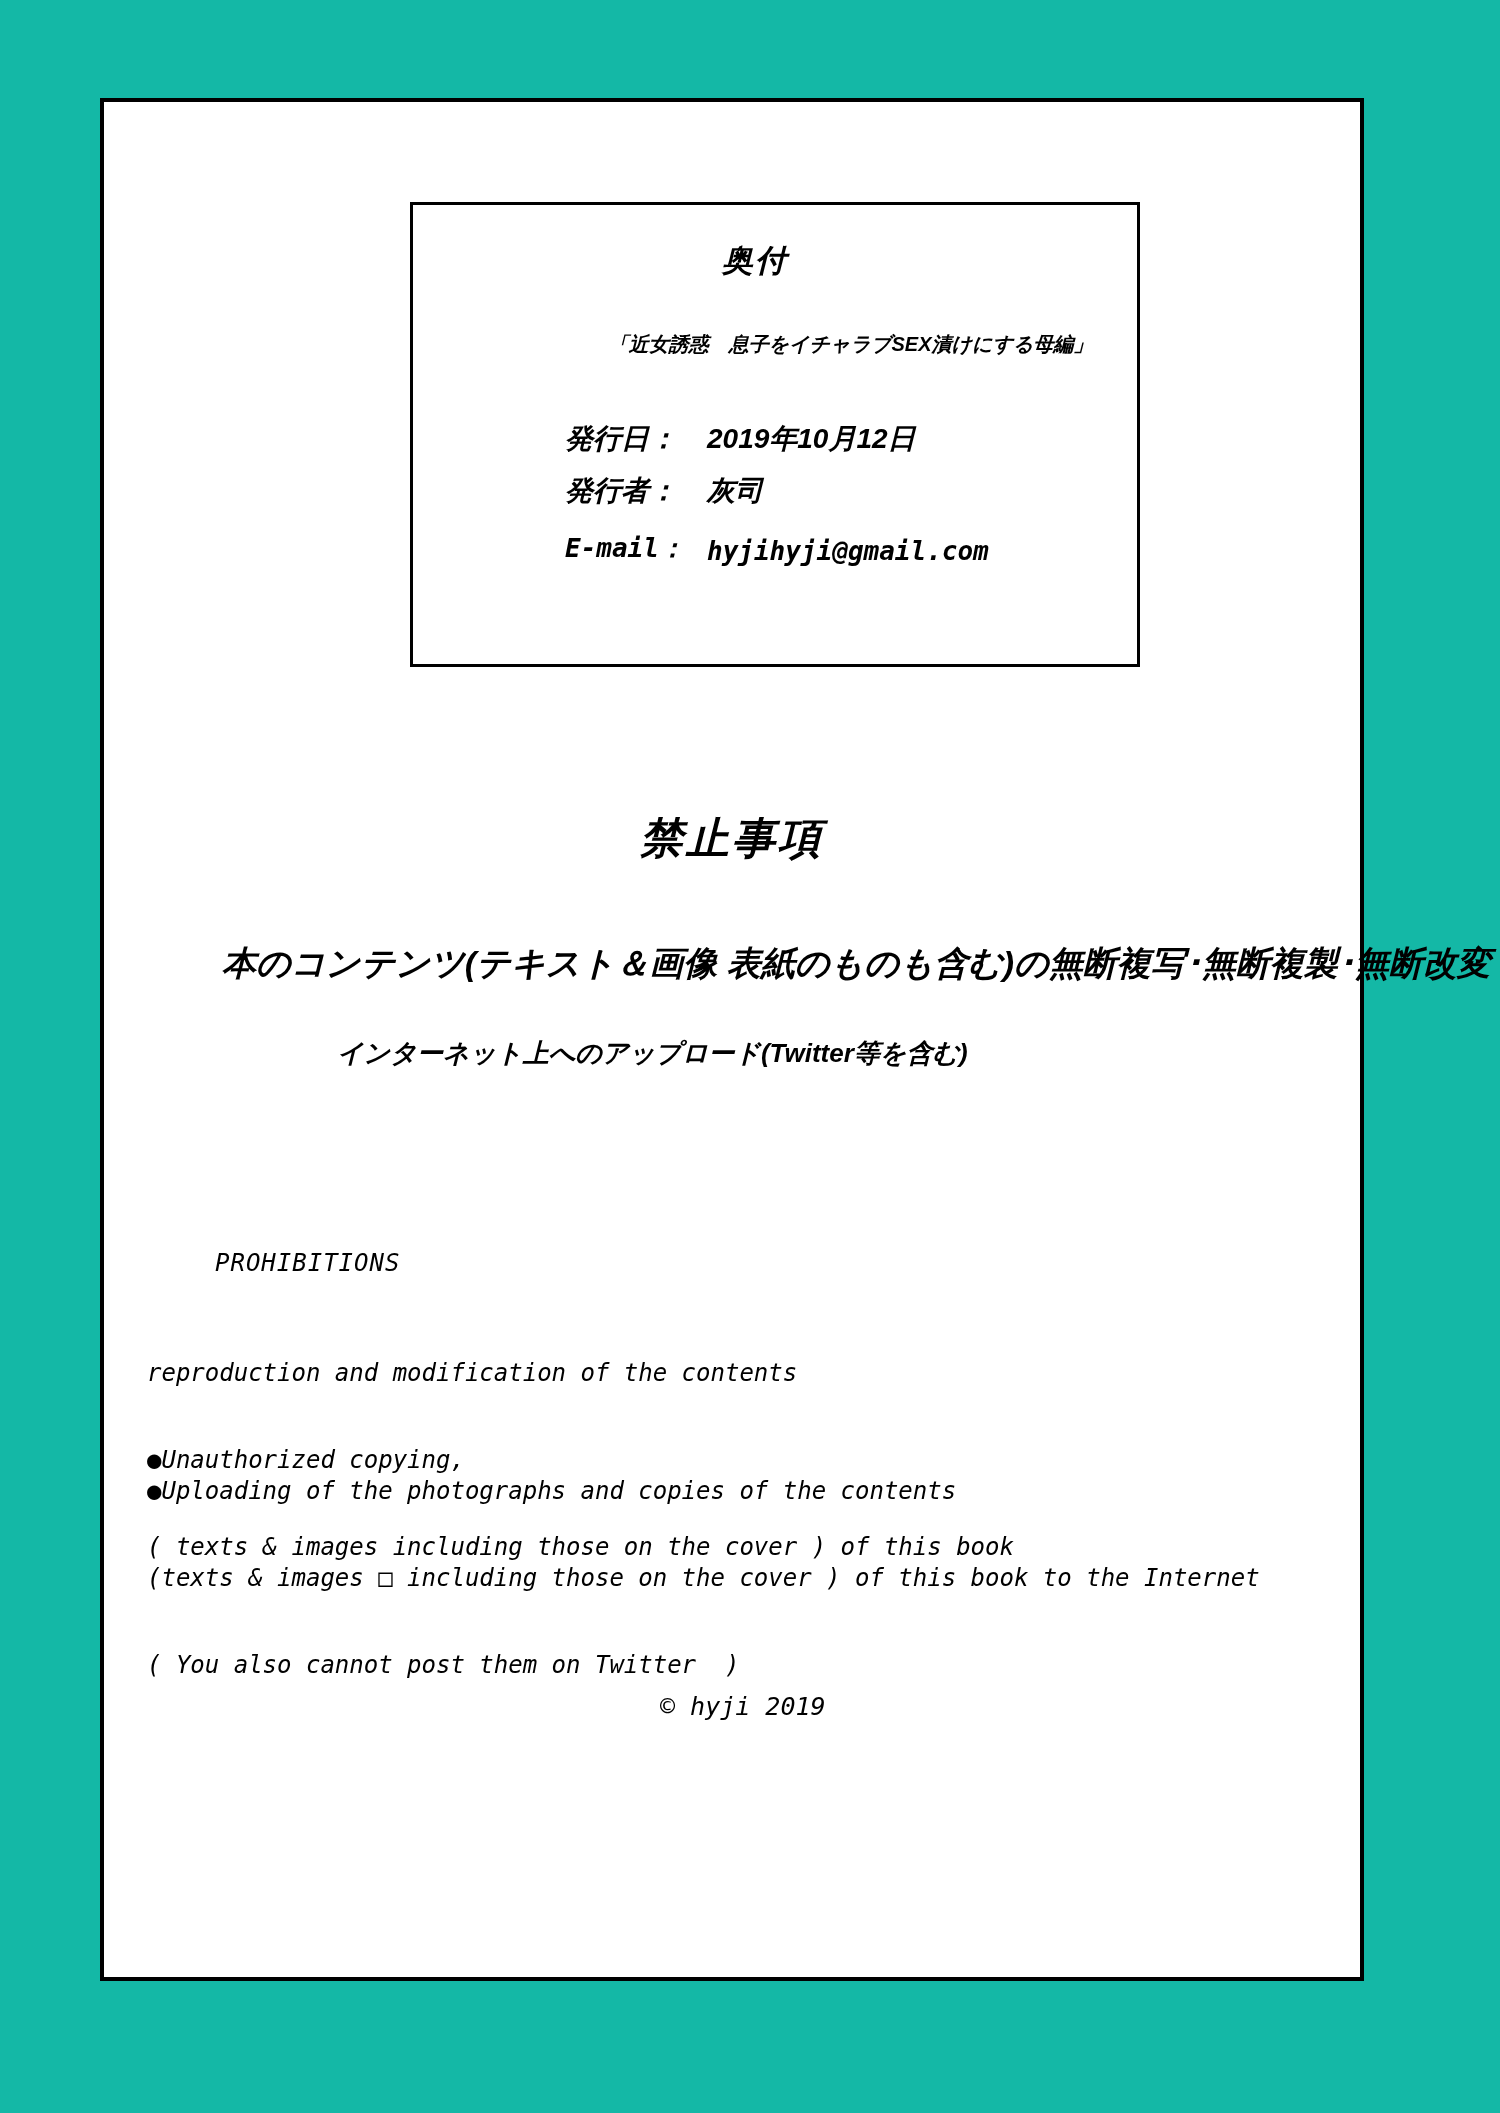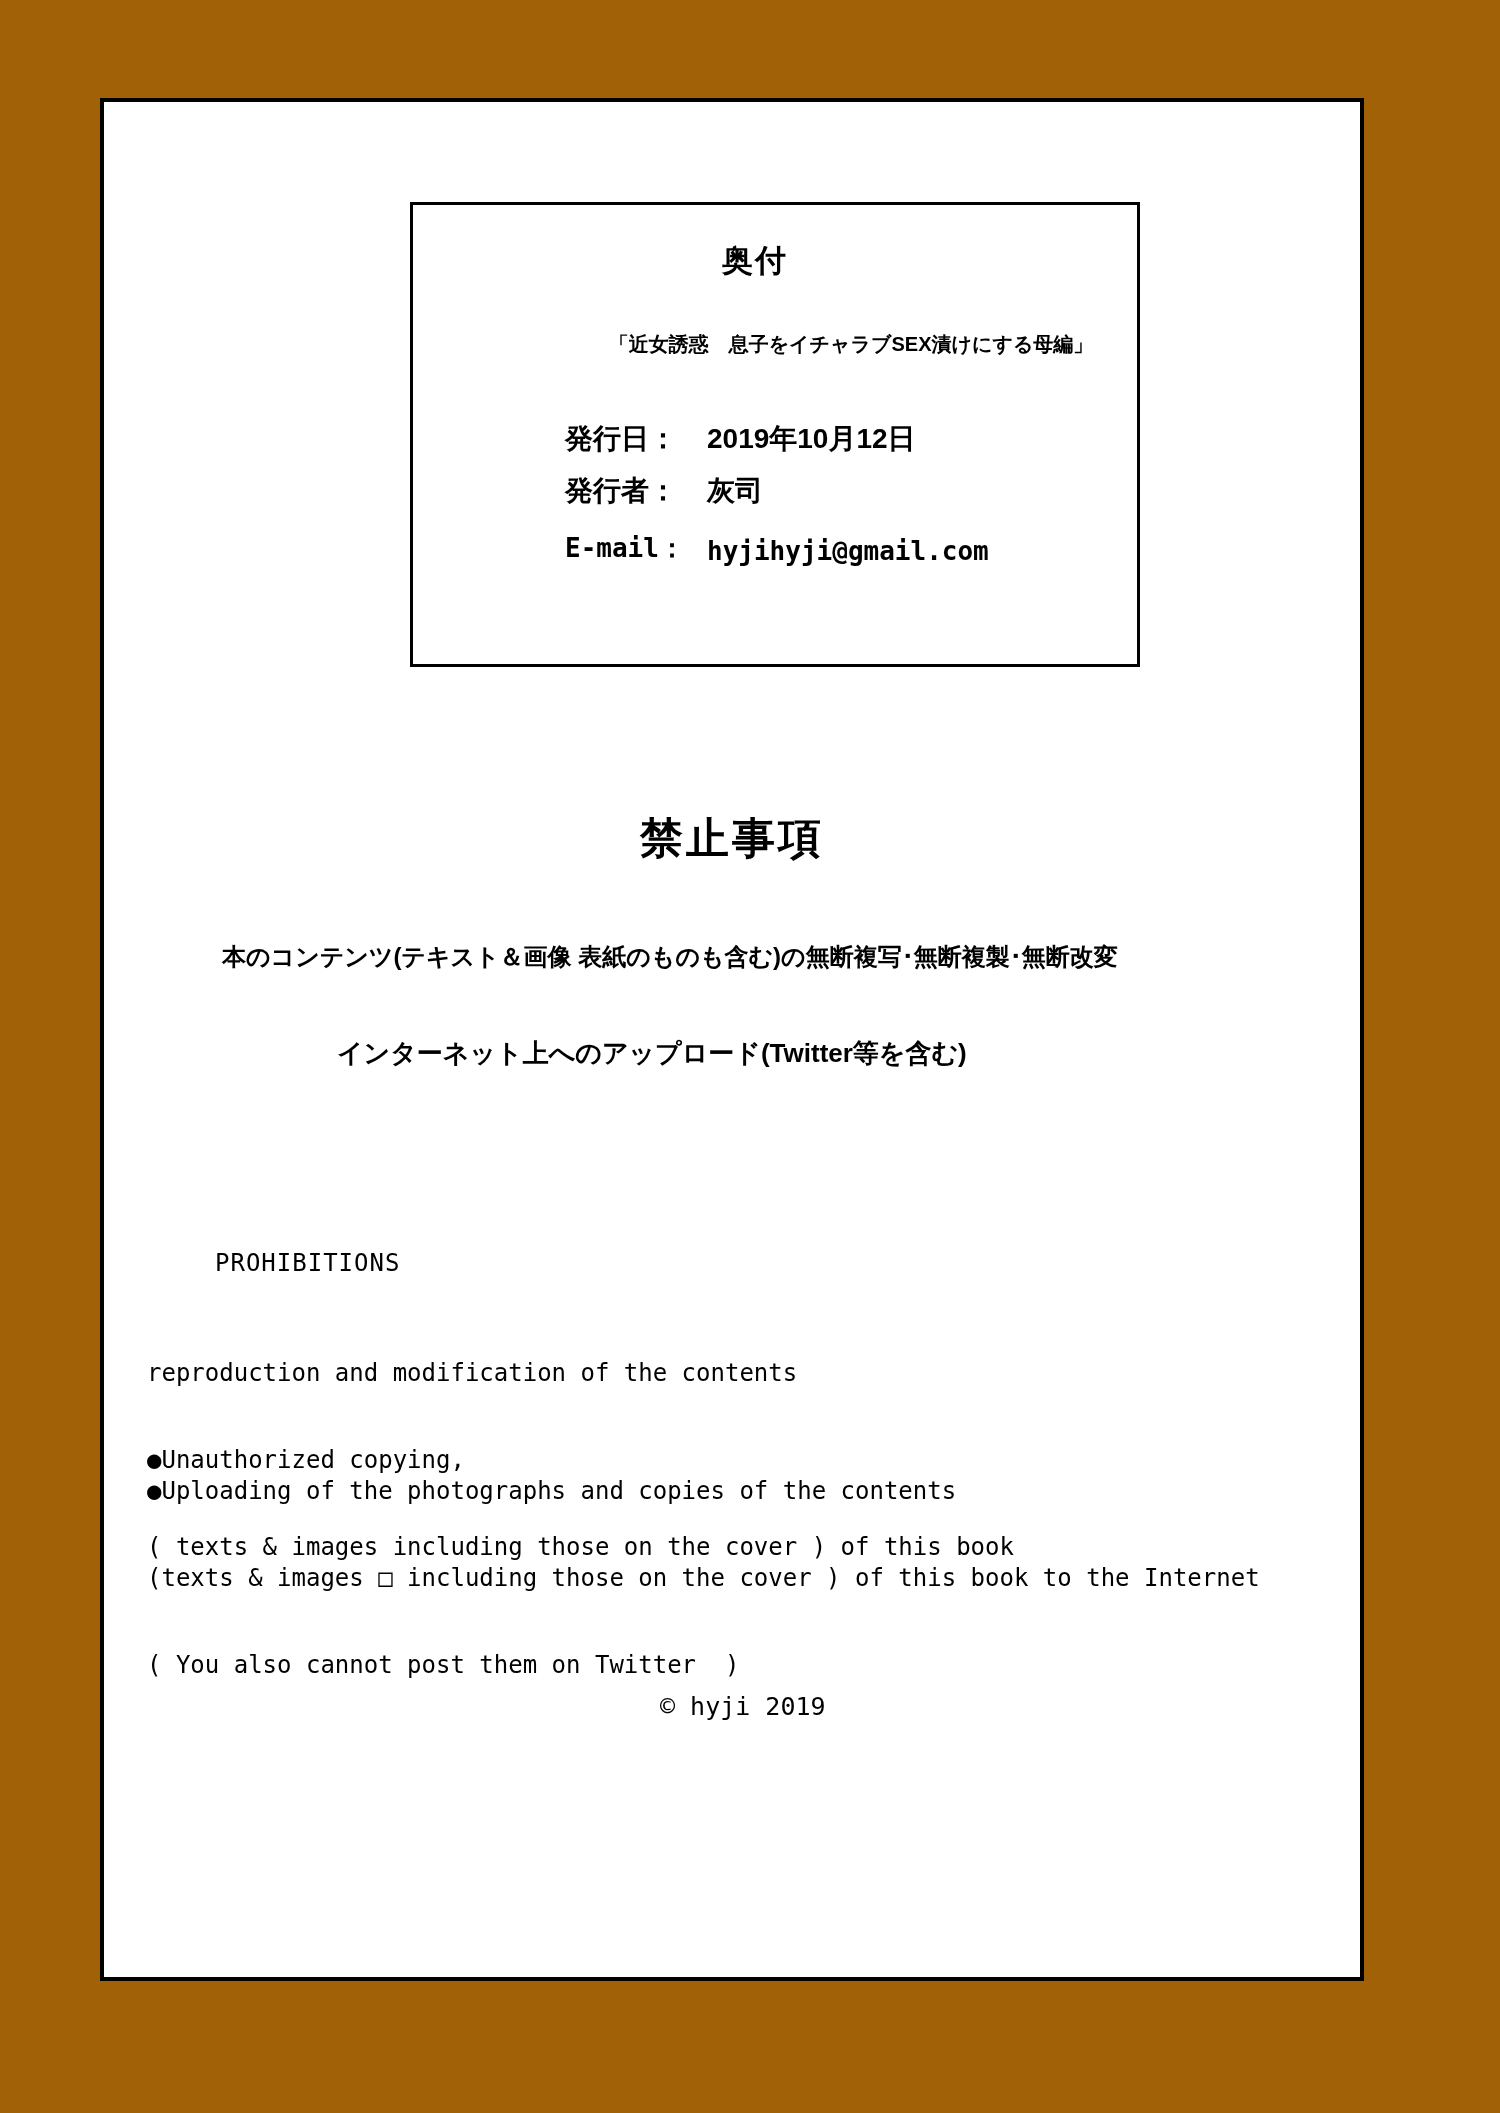--- a/index.html
+++ b/index.html
@@ -4,24 +4,25 @@
 <style>
   html, body {
     margin: 0;
     padding: 0;
     background: #ffffff;
   }
   .page {
     position: relative;
     width: 1500px;
     height: 2113px;
-    background: #a16207;
+    background: #14b8a6;
     color: #000000;
     font-family: "Liberation Sans", sans-serif;
     overflow: hidden;
+    font-style: italic;
   }
   .outer-border {
     position: absolute;
     left: 100px;
     top: 98px;
     width: 1264px;
     height: 1883px;
     border: 4px solid #000000;
     box-sizing: border-box;
     background: #ffffff;
@@ -84,21 +85,21 @@
     width: 1264px;
     text-align: center;
     font-size: 43px;
     font-weight: bold;
     letter-spacing: 3px;
   }
   .jp-para1 {
     position: absolute;
     left: 222px;
     top: 941px;
-    font-size: 24px;
+    font-size: 34px;
     font-weight: 600;
     white-space: nowrap;
   }
   .jp-para2 {
     position: absolute;
     left: 337px;
     top: 1038px;
     font-size: 26px;
     font-weight: 600;
     line-height: 31px;

